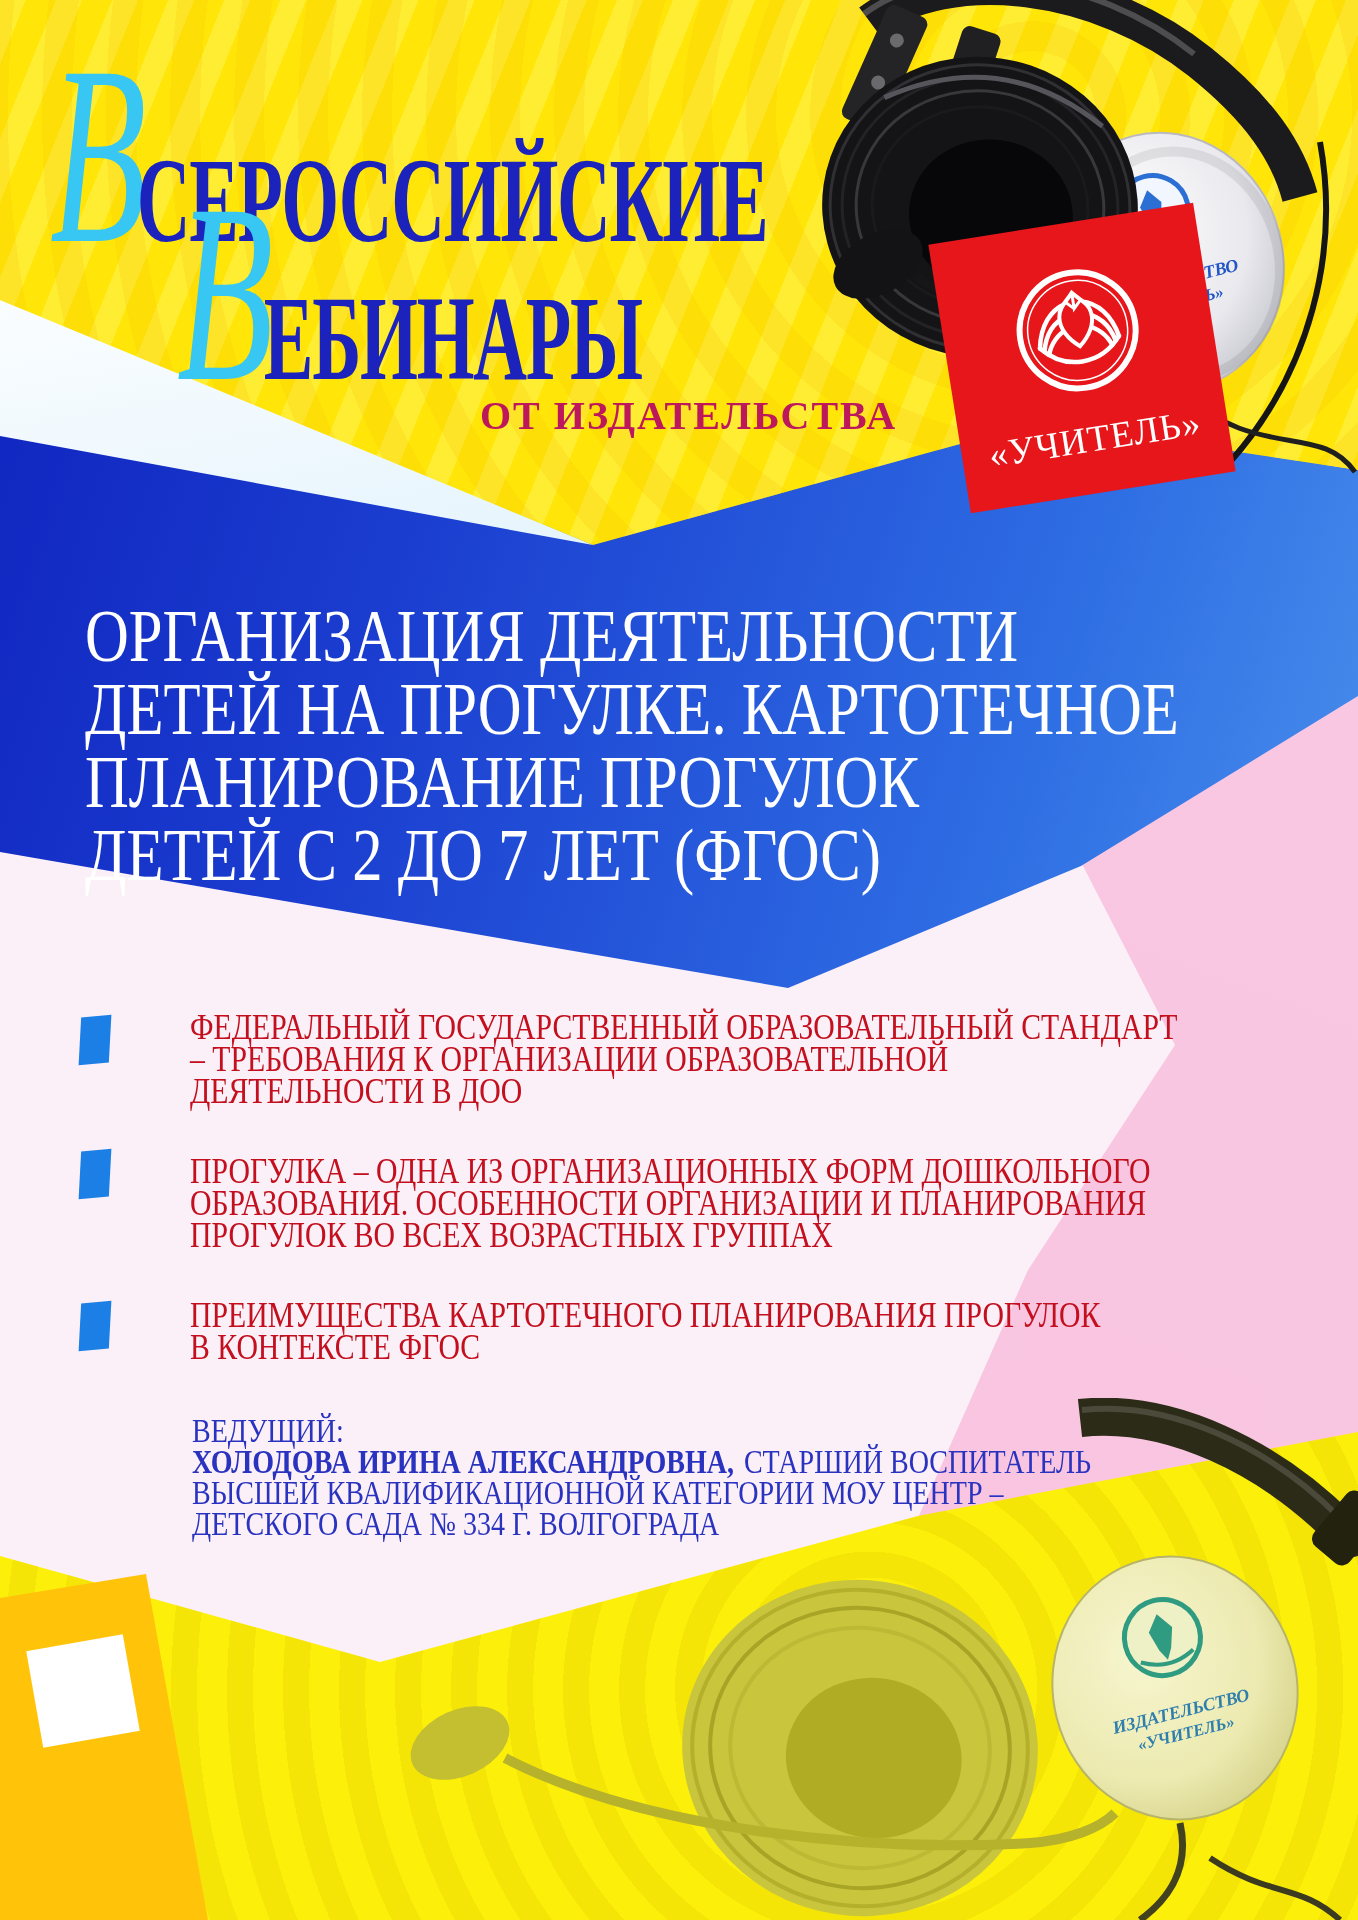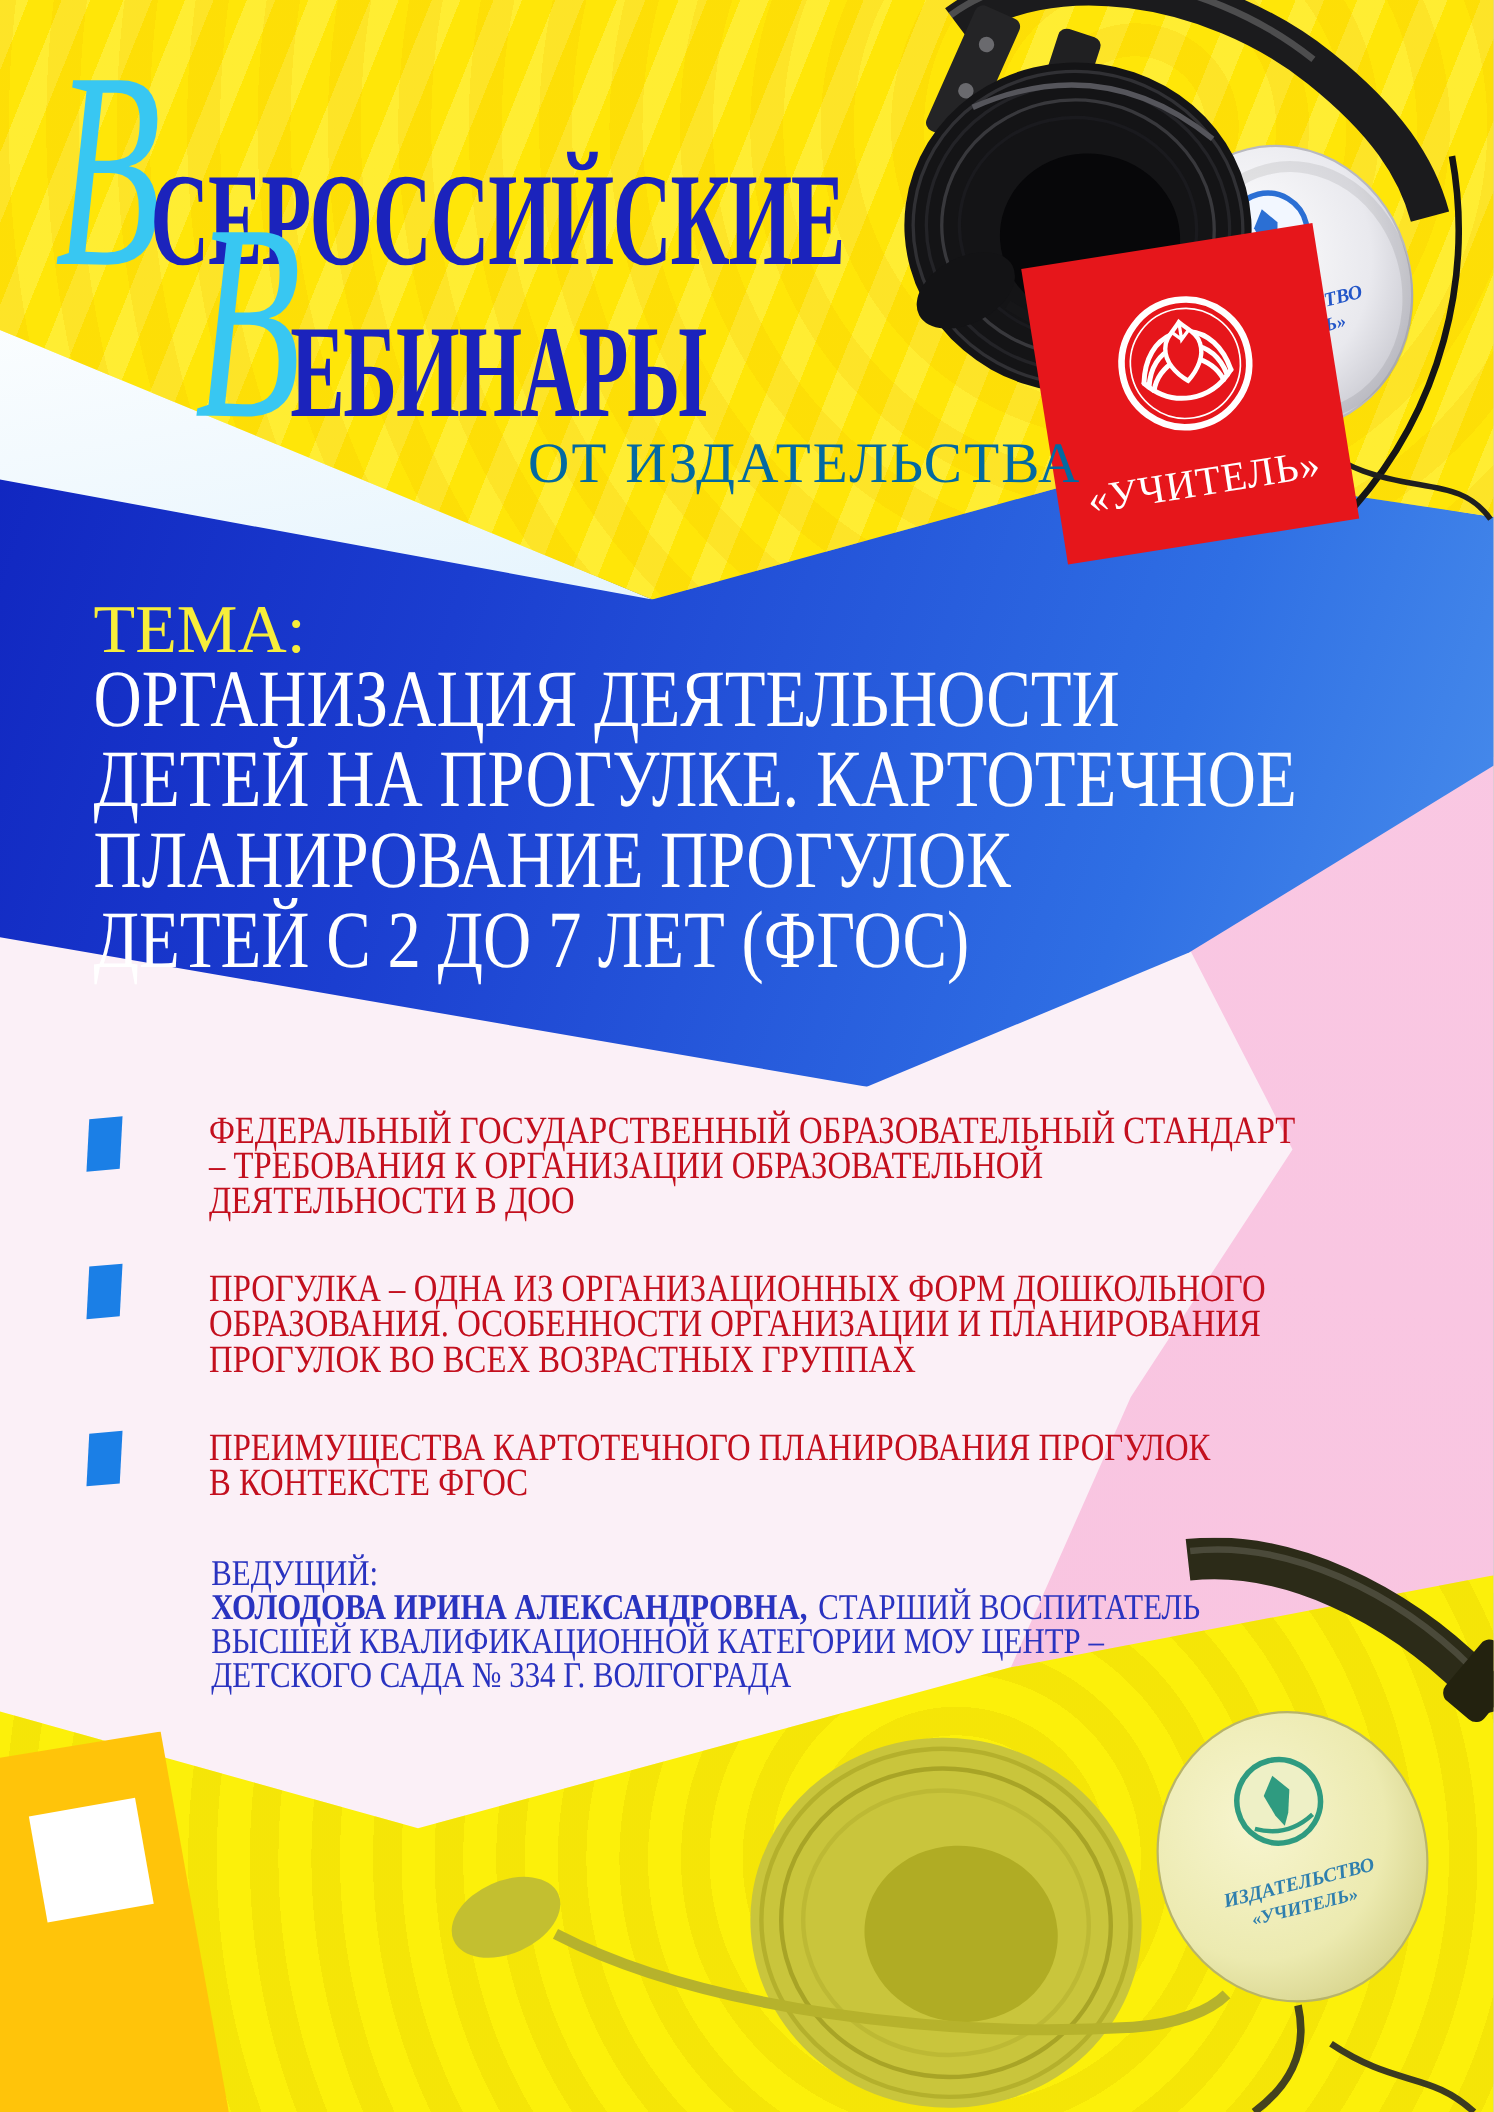--- a/index.html
+++ b/index.html
@@ -62,21 +62,21 @@
     transform:scaleX(0.62); transform-origin:left top;
     color:#1b23bc; font-weight:700; white-space:nowrap;
   }
   .brand-row{display:flex; align-items:baseline; height:188px;}
   .brand-row.second{margin-top:-50px; margin-left:205px;}
   .big-v{font-style:italic; font-weight:400; font-size:255px; line-height:1; color:#38c7f2;}
   .brand-rest{font-size:120px; line-height:1; letter-spacing:-2px; margin-left:-16px;}
 
   .from-pub{
     position:absolute; left:480px; top:392px;
-    color:#0369a1; font-size:52px; letter-spacing:2px; font-weight:400; white-space:nowrap;
+    color:#be185d; font-size:40px; letter-spacing:2px; font-weight:700; white-space:nowrap;
   }
 
   .tema{
     position:absolute; left:85px; top:538px;
     color:#f8ee3a; font-size:62px; font-weight:400;
   }
   .main-title{
     position:absolute; left:85px; top:600px;
     transform:scaleX(0.82); transform-origin:left top;
     color:#ffffff; font-size:74px; line-height:73px; white-space:nowrap; font-weight:400;
@@ -231,21 +231,20 @@
       <span class="brand-rest">СЕРОССИЙСКИЕ</span>
     </div>
     <div class="brand-row second">
       <span class="big-v">В</span>
       <span class="brand-rest">ЕБИНАРЫ</span>
     </div>
   </div>
 
   <div class="from-pub">ОТ ИЗДАТЕЛЬСТВА</div>
 
-  <div class="tema">ТЕМА:</div>
   <div class="main-title">
     <span>ОРГАНИЗАЦИЯ ДЕЯТЕЛЬНОСТИ</span>
     <span>ДЕТЕЙ НА ПРОГУЛКЕ. КАРТОТЕЧНОЕ</span>
     <span>ПЛАНИРОВАНИЕ ПРОГУЛОК</span>
     <span>ДЕТЕЙ С 2 ДО 7 ЛЕТ (ФГОС)</span>
   </div>
 
   <div class="bullet-marker m1"></div>
   <div class="bullet-text t1">
     <span>ФЕДЕРАЛЬНЫЙ ГОСУДАРСТВЕННЫЙ ОБРАЗОВАТЕЛЬНЫЙ СТАНДАРТ</span>

